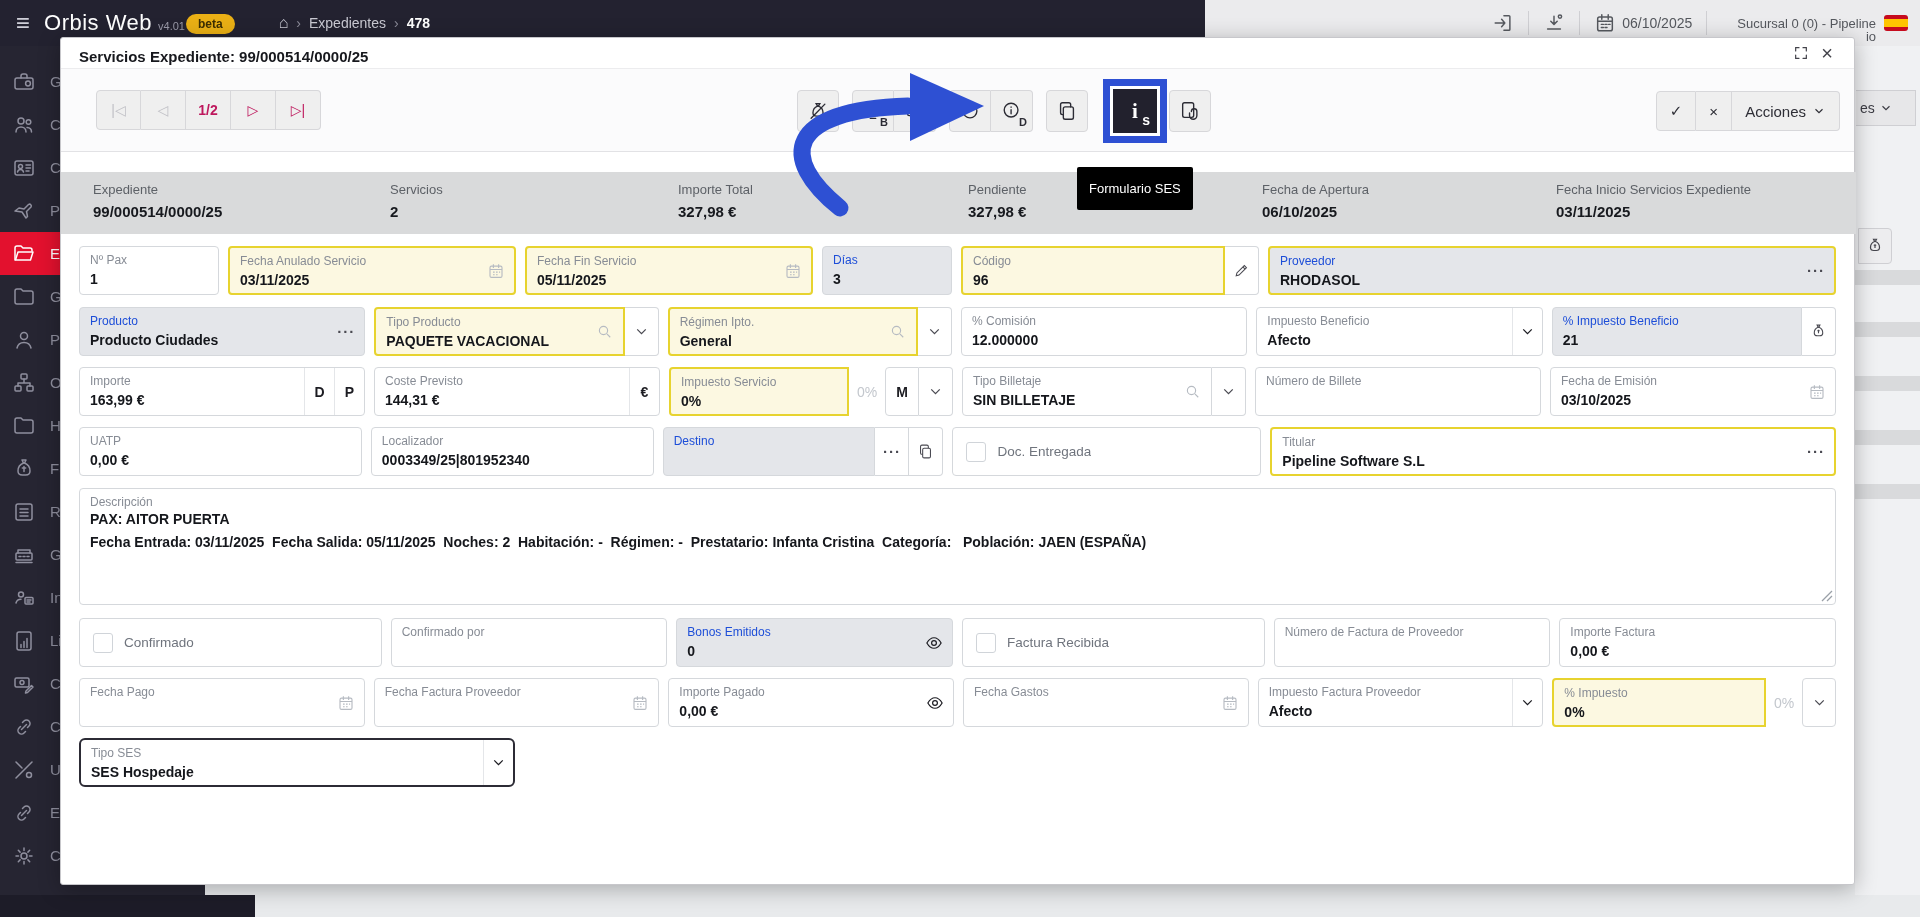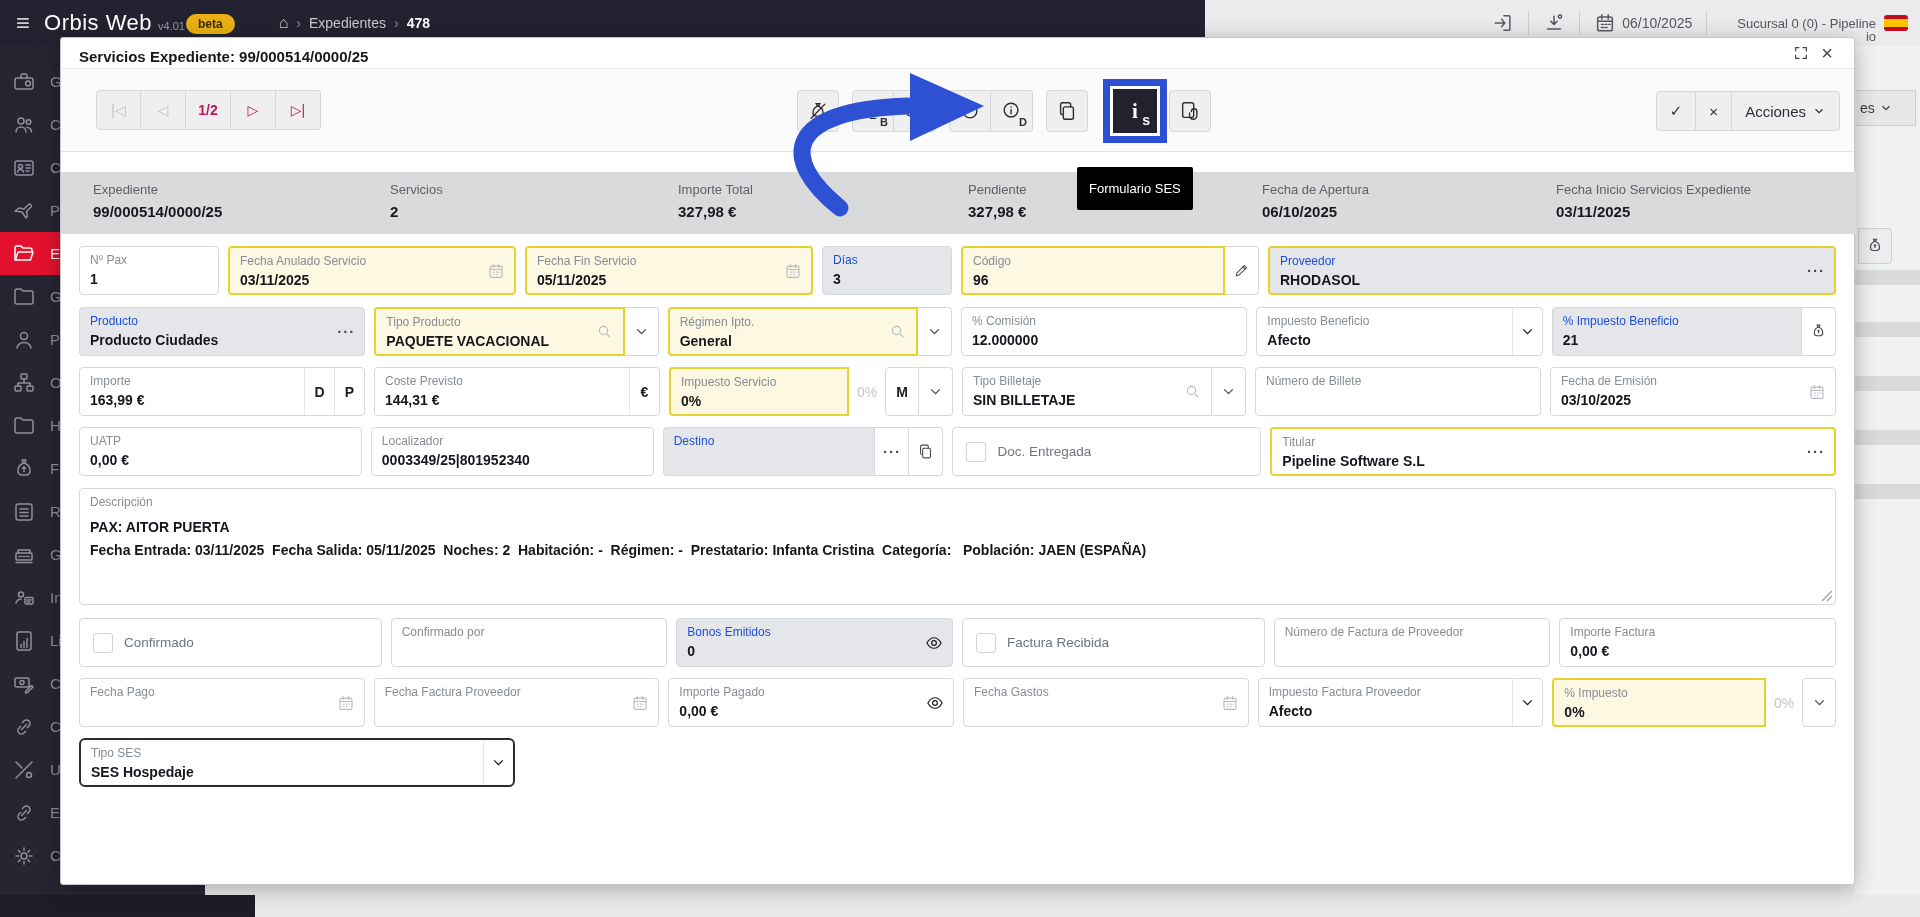--- a/index.html
+++ b/index.html
@@ -120,21 +120,21 @@
   .cbtn:last-child { border-radius:0 4px 4px 0; }
   .sfx { width:36px; display:flex; align-items:center; justify-content:center; font-size:14px; color:#c3c7cd; flex:0 0 36px; }
   .dots { font-size:15px; font-weight:700; color:#4a4a52; letter-spacing:1px; cursor:pointer; }
   .field.cbf { flex-direction:row; align-items:center; gap:11px; padding:0 13px; }
   .cbx { width:20px; height:20px; border:1px solid #d0d4d9; border-radius:3px; background:#fff; flex:0 0 20px; cursor:pointer; }
   .cbl { font-size:13.5px; color:#6f747d; white-space:nowrap; overflow:hidden; }
   .w140{flex:0 0 140px} .w288{flex:0 0 288px} .w130{flex:0 0 130px} .w298{flex:0 0 298px}
   .f1{flex:1 1 0} .f2{flex:2 1 0}
   .desc { position:absolute; left:18px; right:18px; top:450px; height:117px; border:1px solid #d5d8dc; border-radius:4px;
     padding:6px 10px; }
-  .desc .dtext { font-size:14px; font-weight:700; color:#15171c; margin-top:8px; line-height:21px; white-space:pre-wrap; }
+  .desc .dtext { font-size:14px; font-weight:700; color:#15171c; margin-top:0; line-height:21px; white-space:pre-wrap; }
   .grip { position:absolute; right:2px; bottom:2px; width:12px; height:12px; color:#9aa0a8; }
 
   
   .annot-arrow { position:absolute; left:760px; top:60px; z-index:40; pointer-events:none; }
 </style>
 </head>
 <body>
 
 <svg width="0" height="0" style="position:absolute">
   <defs>

